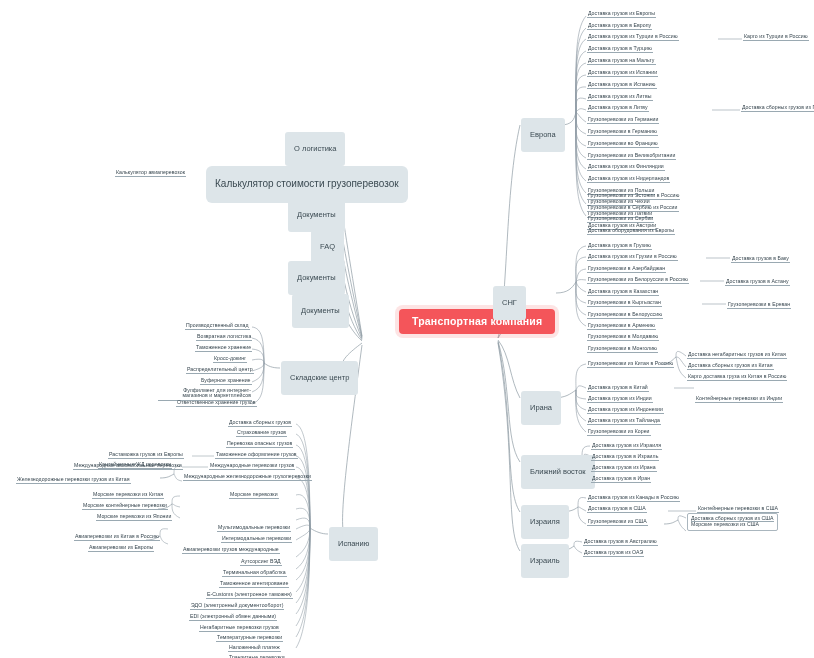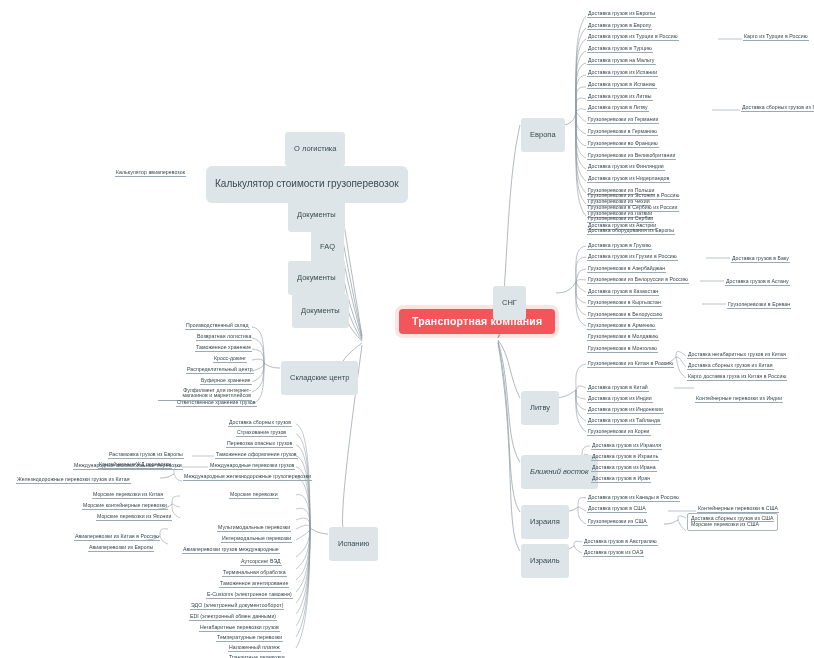--- a/index.html
+++ b/index.html
@@ -278,22 +278,22 @@
   <div class="node leaf ralign" style="left:206px; top:592px;">E-Customs (электронное таможня)</div>
   <div class="node leaf ralign" style="left:190px; top:603px;">ЭДО (электронный документооборот)</div>
   <div class="node leaf ralign" style="left:189px; top:614px;">EDI (электронный обмен данными)</div>
   <div class="node leaf ralign" style="left:199px; top:625px;">Негабаритные перевозки грузов</div>
   <div class="node leaf ralign" style="left:216px; top:635px;">Температурные перевозки</div>
   <div class="node leaf ralign" style="left:228px; top:645px;">Наложенный платеж</div>
   <div class="node leaf ralign" style="left:228px; top:655px;">Транзитные перевозки</div>
 
   <div class="node lvl1" style="left:521px; top:118px;">Европа</div>
   <div class="node lvl1" style="left:493px; top:286px;">СНГ</div>
-  <div class="node lvl1" style="left:521px; top:391px;">Литву</div>
-  <div class="node lvl1" style="left:521px; top:455px;font-style:italic;">Ближний восток</div>
+  <div class="node lvl1" style="left:521px; top:391px;">Ирана</div>
+  <div class="node lvl1" style="left:521px; top:455px;">Ближний восток</div>
   <div class="node lvl1" style="left:521px; top:505px;">Израиля</div>
   <div class="node lvl1" style="left:521px; top:544px;">Израиль</div>
 
   <div class="node leaf" style="left:587px; top:11px;">Доставка грузов из Европы</div>
   <div class="node leaf" style="left:587px; top:23px;">Доставка грузов в Европу</div>
   <div class="node leaf" style="left:587px; top:34px;">Доставка грузов из Турции в Россию</div>
   <div class="node leaf" style="left:743px; top:34px;">Карго из Турции в Россию</div>
   <div class="node leaf" style="left:587px; top:46px;">Доставка грузов в Турцию</div>
   <div class="node leaf" style="left:587px; top:58px;">Доставка грузов на Мальту</div>
   <div class="node leaf" style="left:587px; top:70px;">Доставка грузов из Испании</div>

